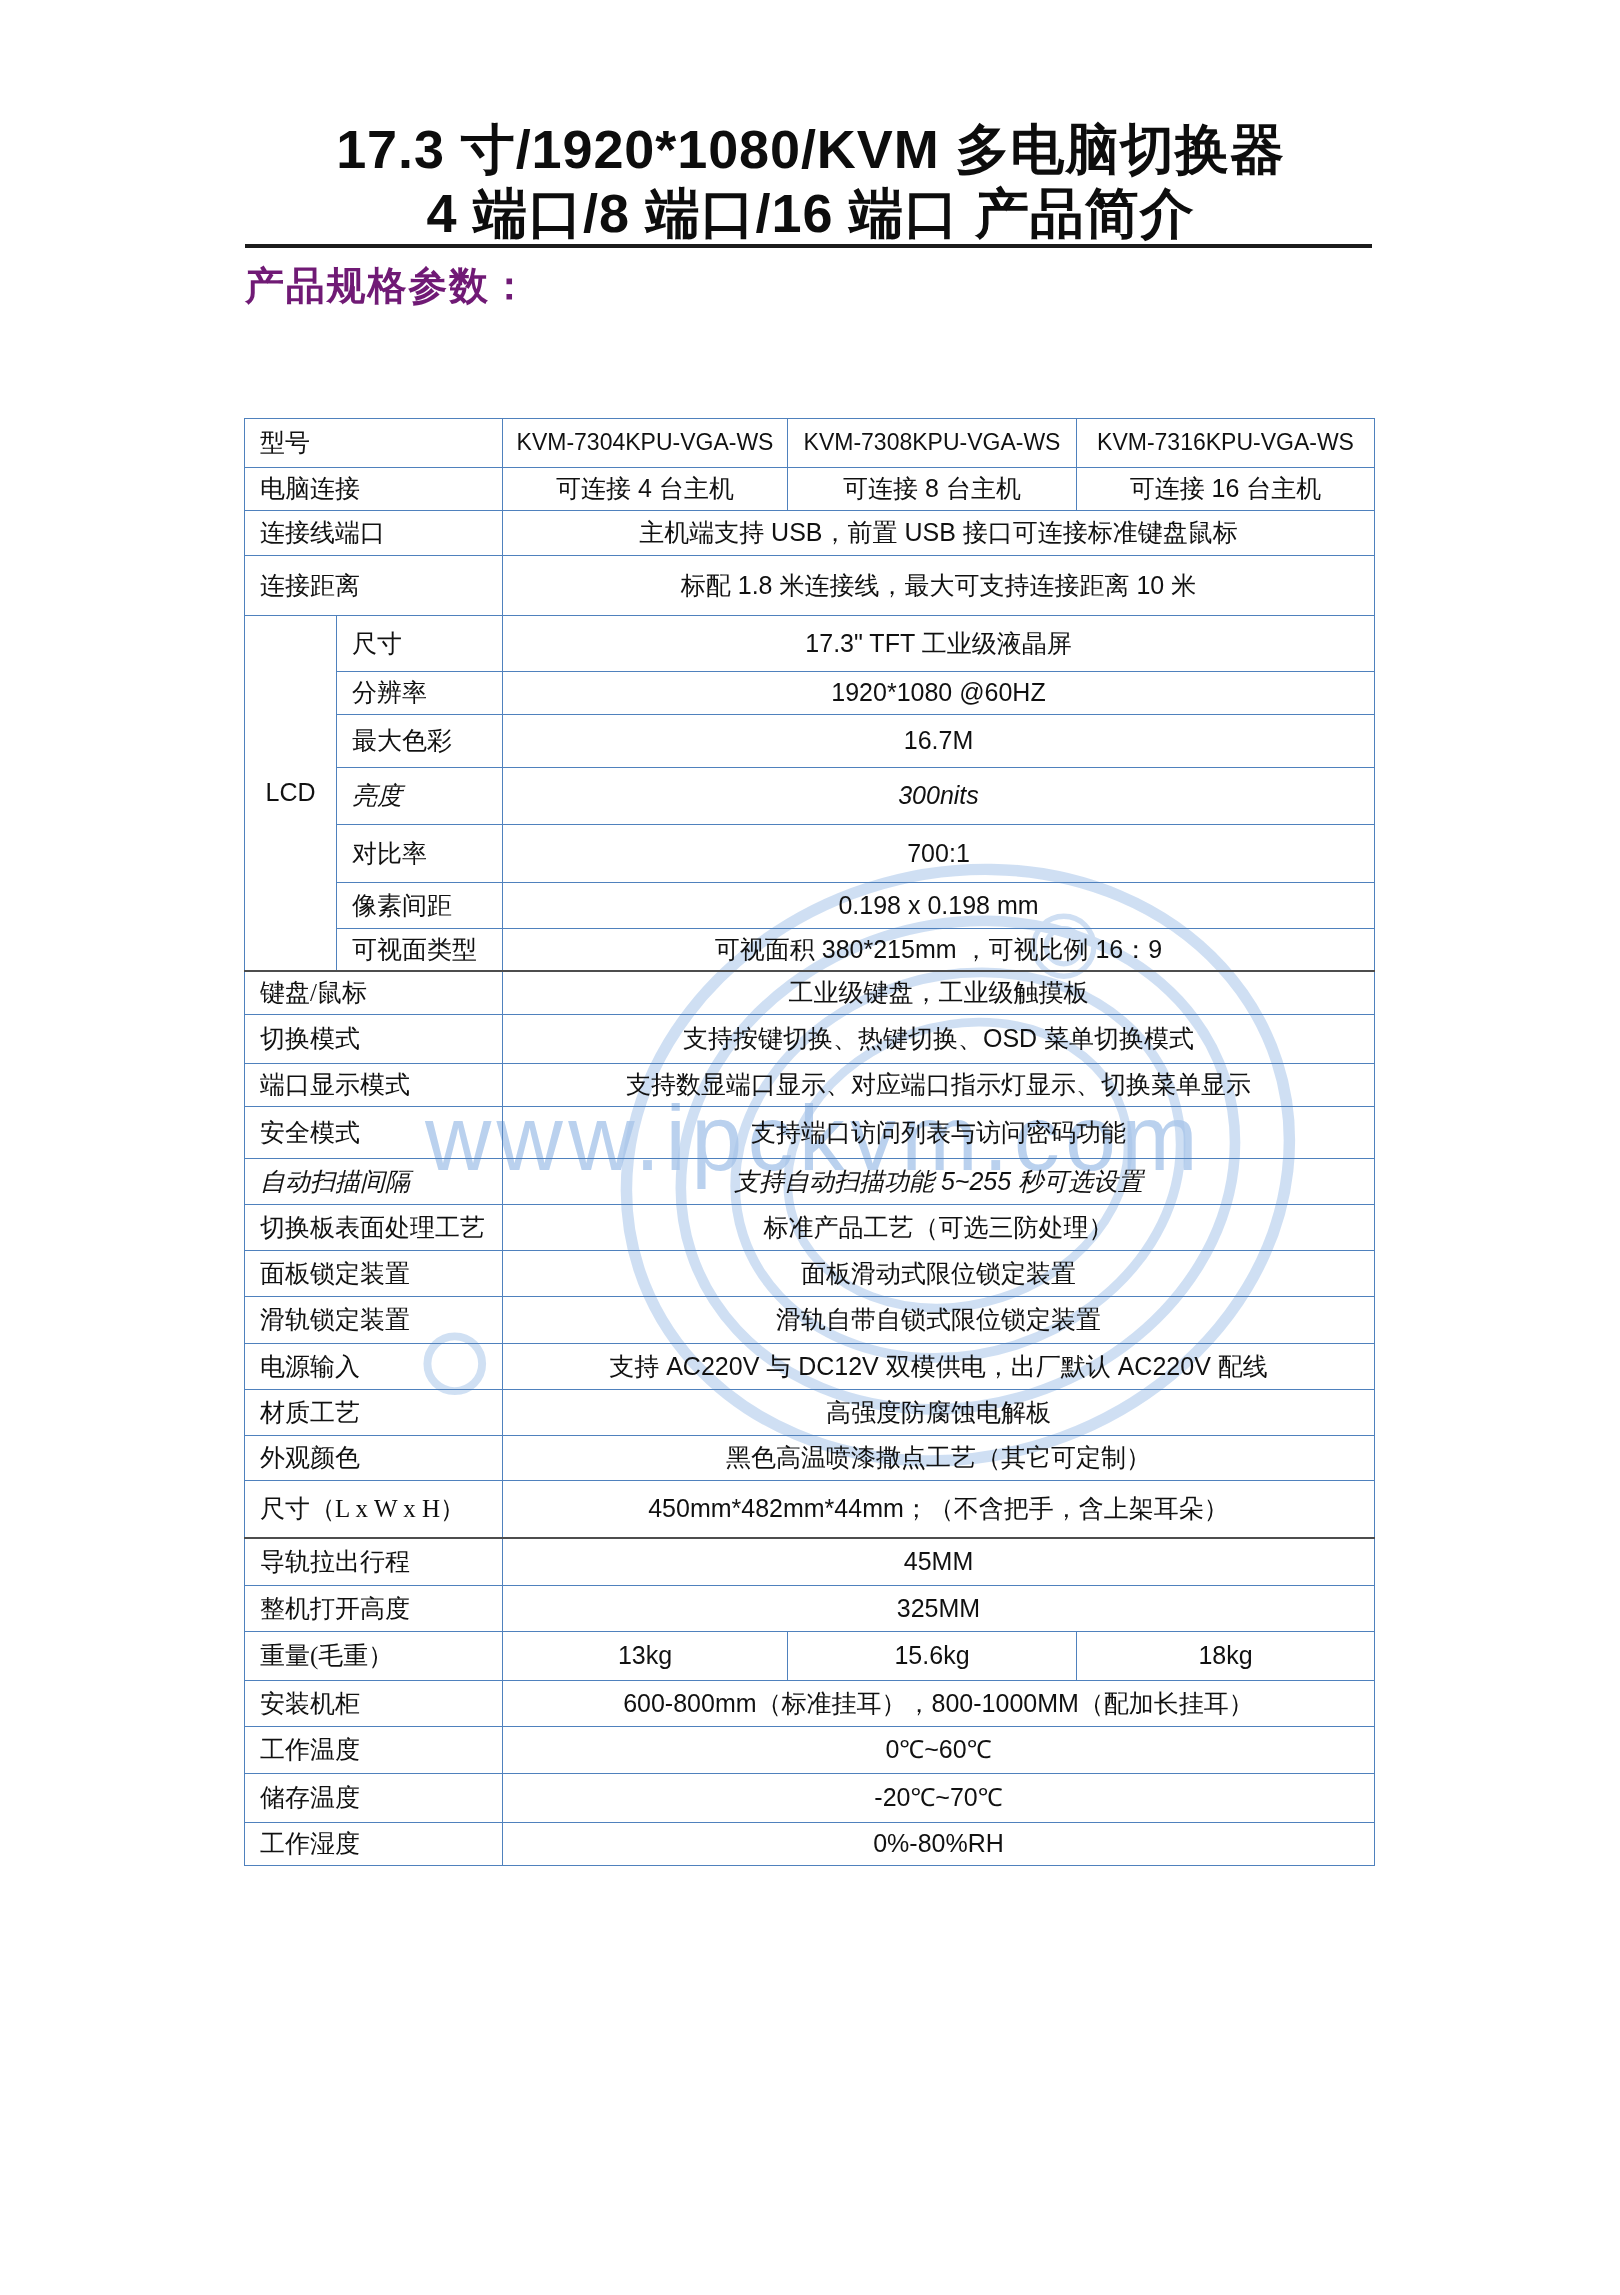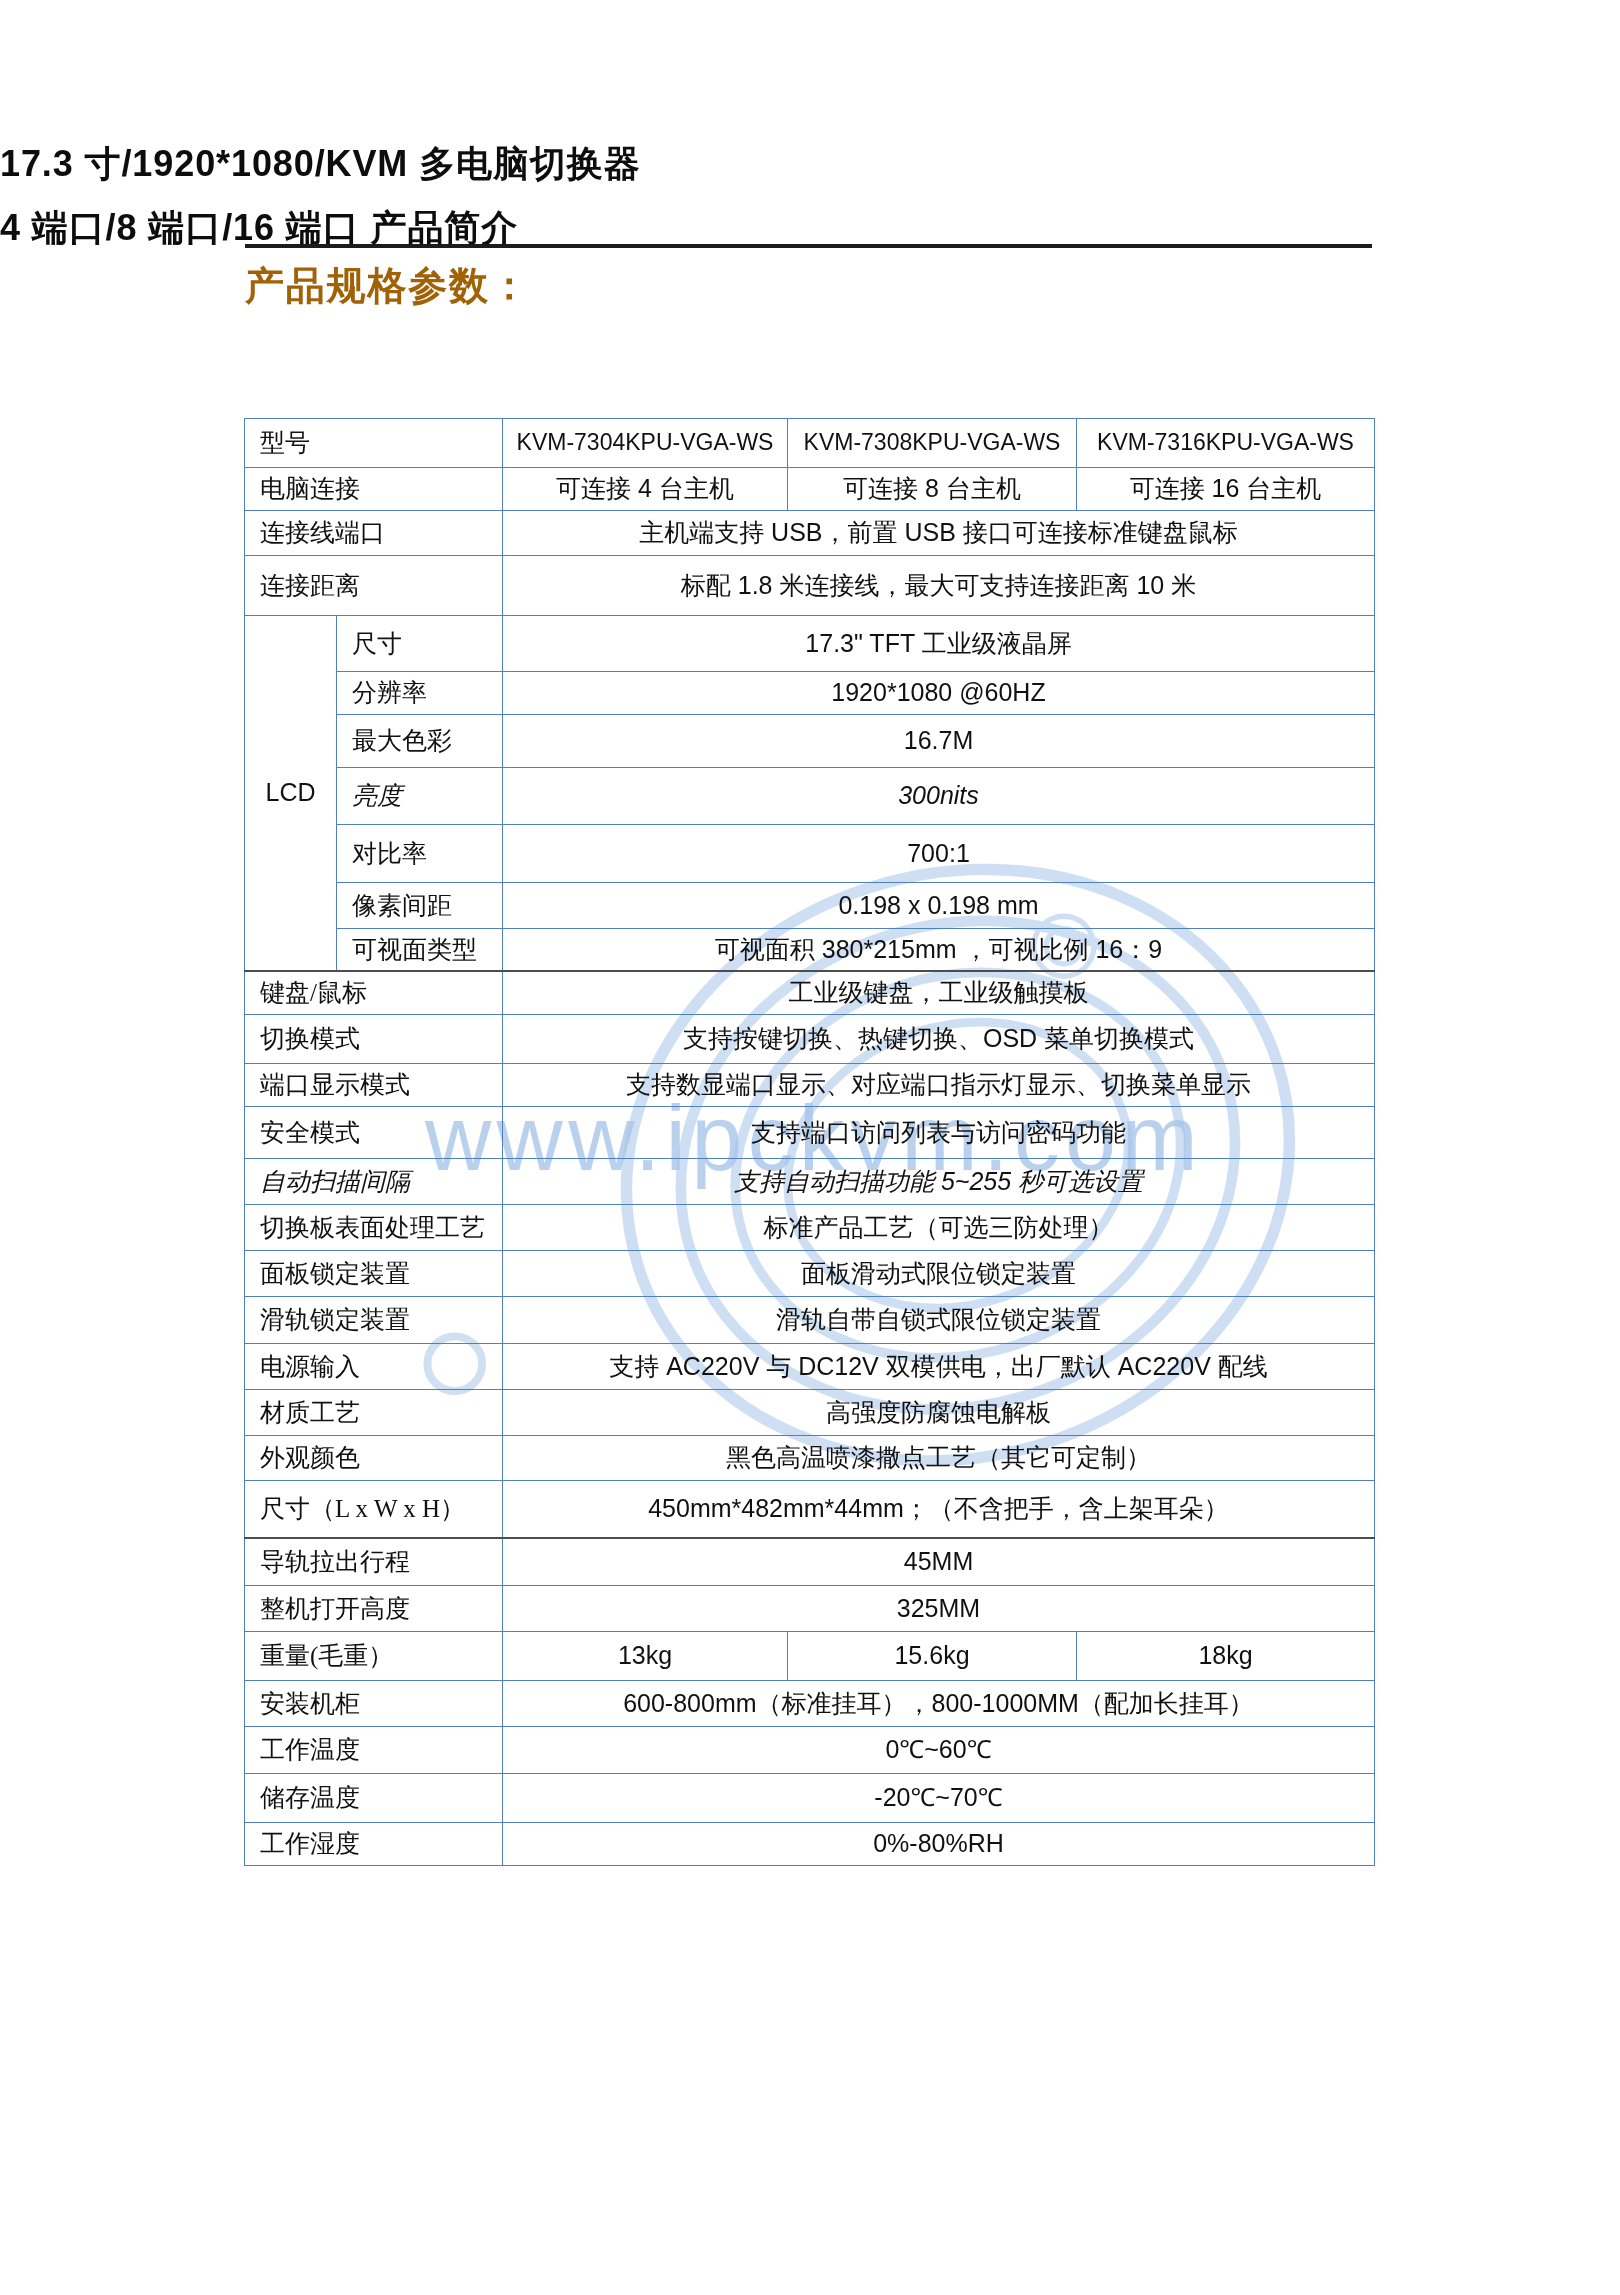--- a/index.html
+++ b/index.html
@@ -15,39 +15,40 @@
   .page{
     position:relative;
     width:1621px;height:2295px;
     background:#ffffff;
     overflow:hidden;
     font-family:var(--font-serif);
     color:var(--ink);
   }
   
   .doc-title{
-    position:absolute;left:0;top:132px;width:100%;
+    position:absolute;left:0;top:117px;width:100%;
+    text-align:center;
     font-family:var(--font-sans);
     font-weight:bold;
-    font-size:36px;
+    font-size:54px;
     line-height:64px;
     color:#0d0d0d;
     letter-spacing:0.9px;
   }
   .title-rule{
     position:absolute;left:245px;top:244px;
     width:1127px;height:3.5px;
     background:#1c1c1c;
   }
   .section-heading{
     position:absolute;left:245px;top:259px;
     font-family:var(--font-serif);
     font-weight:bold;
     font-size:39px;
-    color:#a16207;
+    color:#701a75;
     letter-spacing:1.8px;
   }
   
   .watermark{
     position:absolute;left:0;top:0;width:1621px;height:2295px;
     z-index:1;pointer-events:none;
   }
   
   table.spec{
     position:absolute;left:244px;top:418px;

